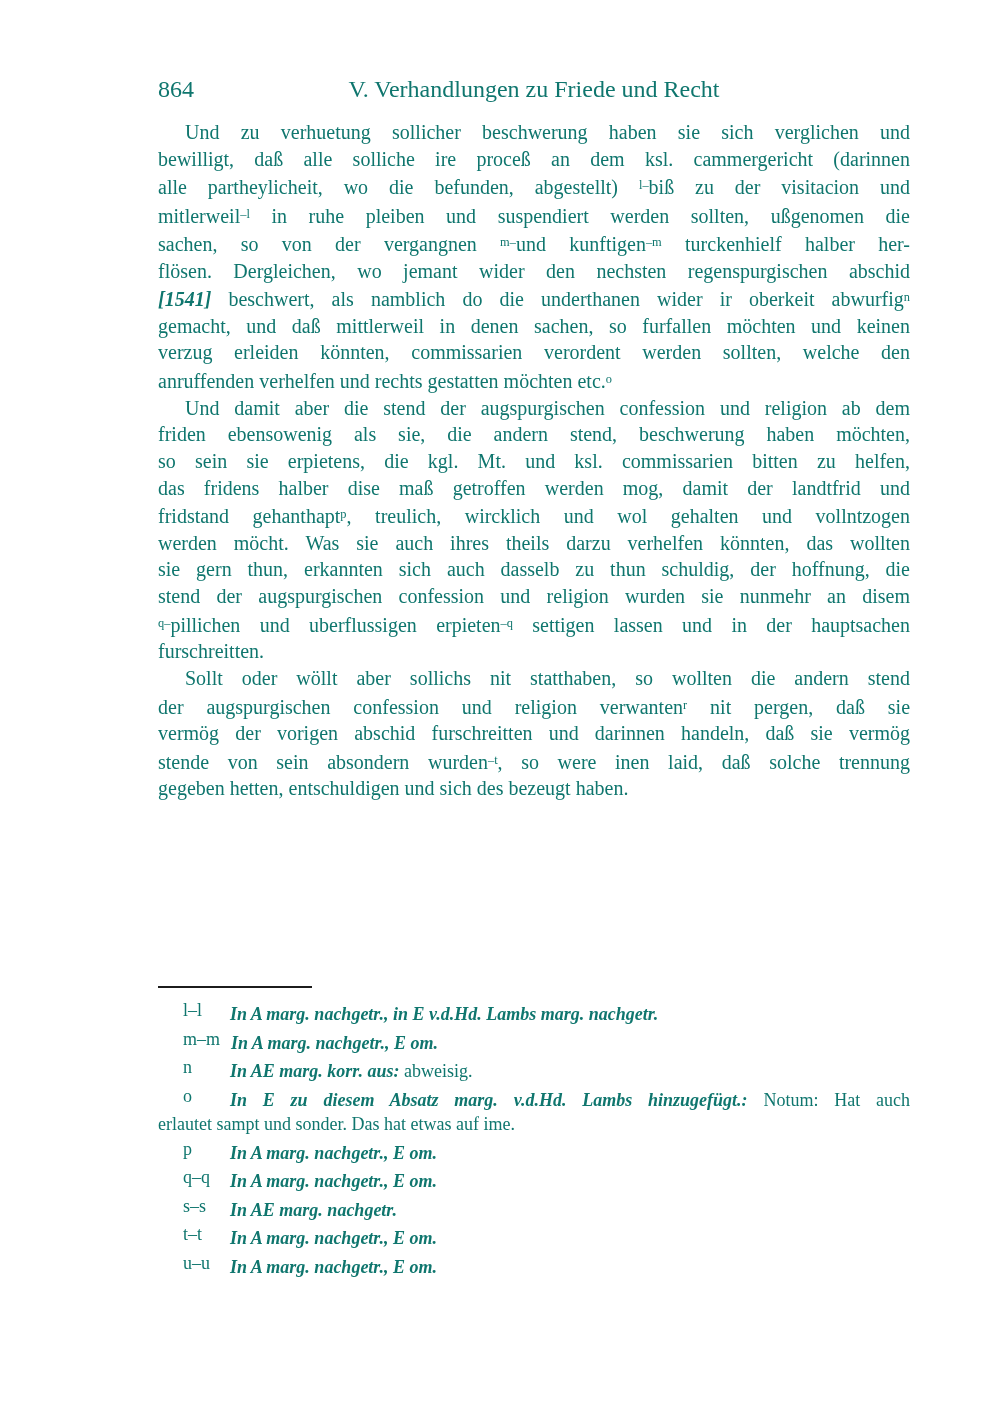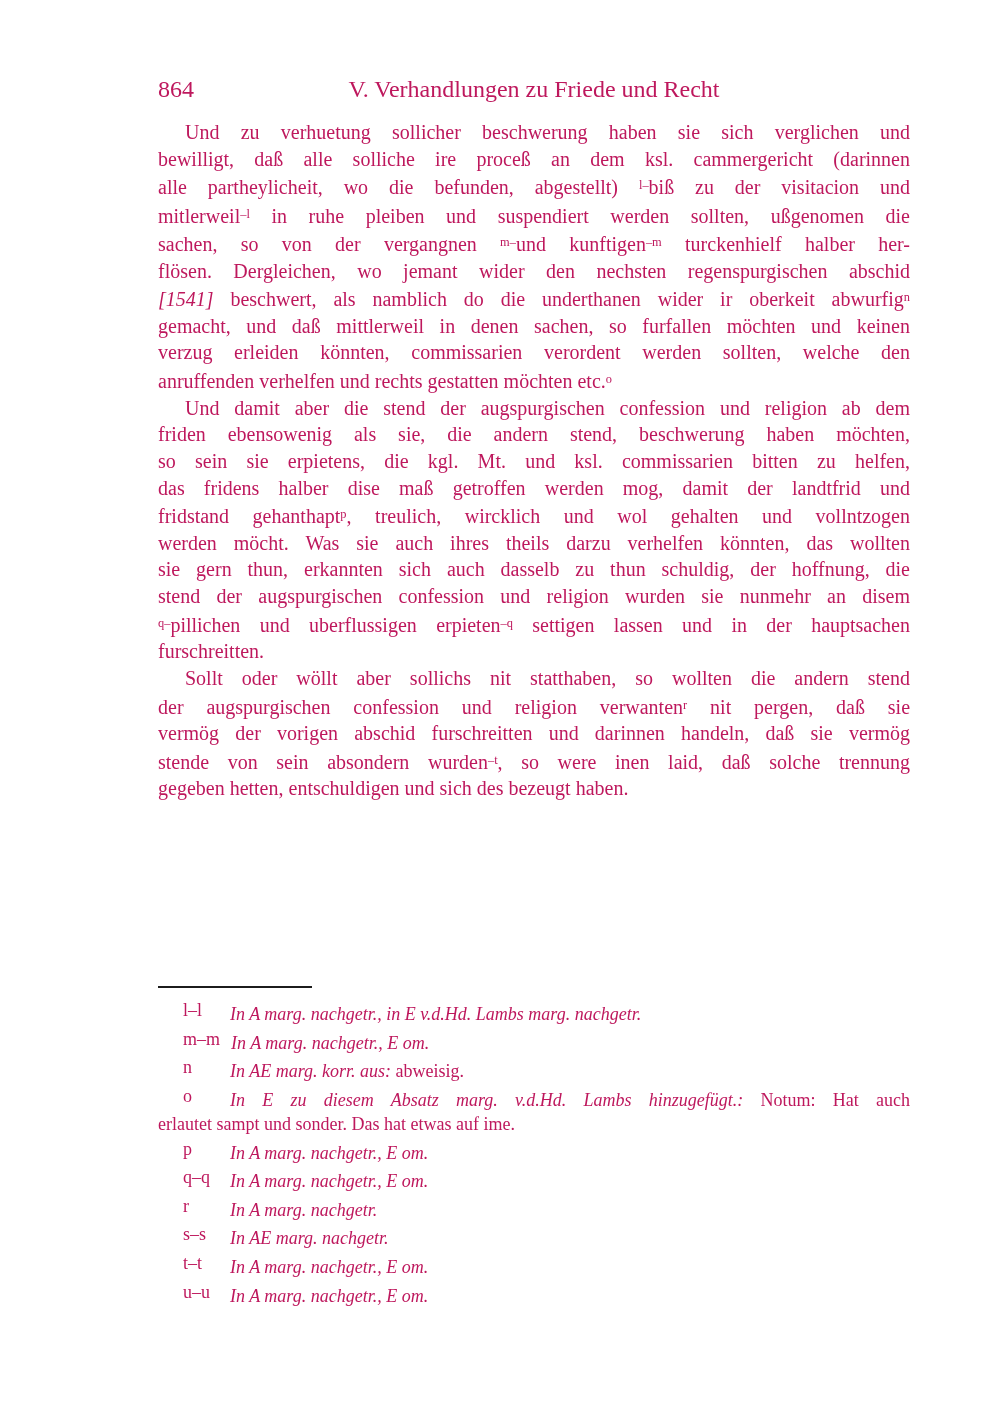--- a/index.html
+++ b/index.html
@@ -1,42 +1,42 @@
 <!DOCTYPE html>
 <html><head>
 <meta charset="utf-8">
 <style>
   html,body { margin:0; padding:0; background:#e8e8e8; }
   .page {
     position:relative;
     width:1004px; height:1418px;
     margin:0 auto;
     background:#ffffff;
-    color:#be185d;
+    color:#0f766e;
     font-family:"Liberation Serif", serif;
     overflow:hidden;
   }
   .pagehead { position:absolute; top:76px; left:158px; width:752px; height:30px; }
   .pageno {
     position:absolute; left:0; top:0;
     font-size:24px; line-height:26px;
   }
   .runhead {
     display:block; text-align:center;
     font-size:24px; line-height:26px;
   }
   .bodytext {
     position:absolute; left:158px; top:119px; width:752px;
     font-size:20px; line-height:26.7px;
   }
   .tline { text-align:justify; text-align-last:left; }
   .tline.fill { text-align-last:justify; }
   .tline.indent { text-indent:27px; }
   .sup { font-size:0.62em; vertical-align:0.38em; }
-  .ital { font-style:italic; }
+  .ital { font-style:italic;font-weight:bold; }
   .fnrule {
     position:absolute; left:158px; top:986px;
     width:154px; height:0;
     border-top:2px solid #1c1c1c;
   }
   .footnotes {
     position:absolute; left:158px; top:998px; width:752px;
     font-size:18px; line-height:24.6px;
   }
   .footnotes .sigla {
@@ -86,19 +86,18 @@
   <div class="fnrule"></div>
 
   <div class="footnotes" id="footnote-lines">
       <div class="tline"><span class="sigla">l–l</span><span class="ital">In A marg. nachgetr., in E v.d.Hd. Lambs marg. nachgetr.</span></div>
       <div class="tline"><span class="sigla">m–m</span><span class="ital">In A marg. nachgetr., E om.</span></div>
       <div class="tline"><span class="sigla">n</span><span class="ital">In AE marg. korr. aus:</span><span> abweisig.</span></div>
       <div class="tline fill"><span class="sigla">o</span><span class="ital">In E zu diesem Absatz marg. v.d.Hd. Lambs hinzugefügt.:</span><span> Notum: Hat auch</span></div>
       <div class="tline"><span>erlautet sampt und sonder. Das hat etwas auf ime.</span></div>
       <div class="tline"><span class="sigla">p</span><span class="ital">In A marg. nachgetr., E om.</span></div>
       <div class="tline"><span class="sigla">q–q</span><span class="ital">In A marg. nachgetr., E om.</span></div>
-      <div class="tline"><span class="sigla">r</span><span class="ital">In A marg. nachgetr.</span></div>
       <div class="tline"><span class="sigla">s–s</span><span class="ital">In AE marg. nachgetr.</span></div>
       <div class="tline"><span class="sigla">t–t</span><span class="ital">In A marg. nachgetr., E om.</span></div>
       <div class="tline"><span class="sigla">u–u</span><span class="ital">In A marg. nachgetr., E om.</span></div>
     </div>
 
 </div>
 
 </body></html>

